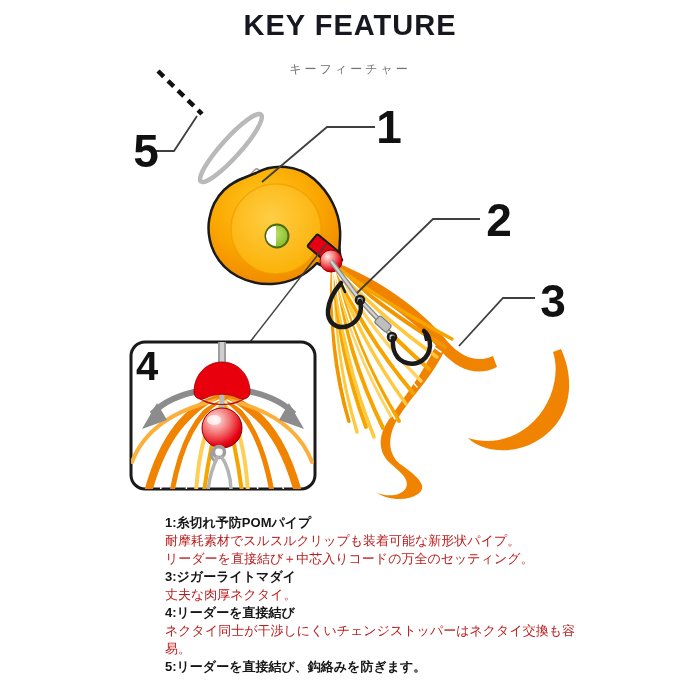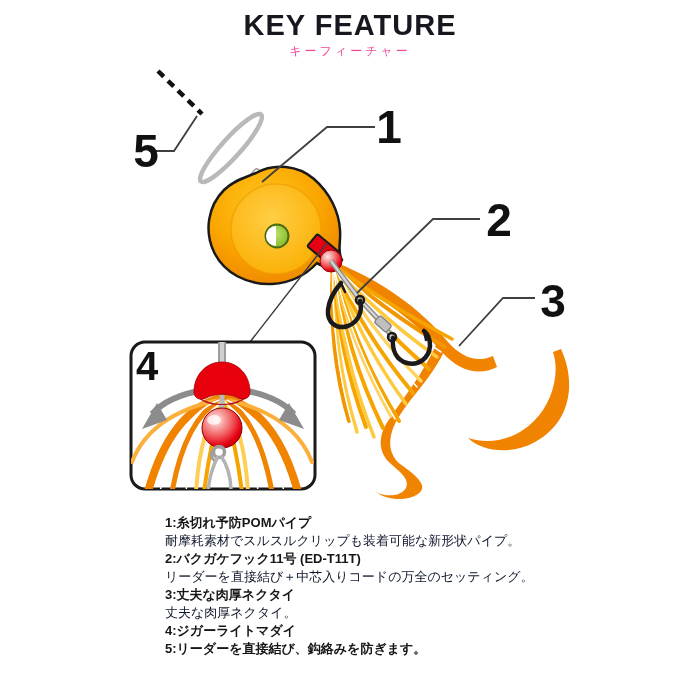--- a/index.html
+++ b/index.html
@@ -1,27 +1,27 @@
 <!DOCTYPE html>
 <html><head>
 <meta charset="utf-8">
 <style>
   html,body{margin:0;padding:0;background:#ffffff;}
   #stage{position:relative;width:620px;height:700px;background:#fff;overflow:hidden;
          font-family:"Liberation Sans","DejaVu Sans",sans-serif;}
   
   .hdr{position:absolute;top:10px;left:0;width:700px;text-align:center;}
   .hdr-title{font-size:29px;font-weight:bold;letter-spacing:1px;color:#17171f;line-height:1.05;}
-  .hdr-sub{margin-top:3px;font-size:12px;letter-spacing:3px;color:#ec4899;}
+  .hdr-sub{margin-top:21px;font-size:12px;letter-spacing:3px;color:#737373;}
   
   #diagram{position:absolute;left:0;top:0;width:700px;height:700px;}
   
   .features{position:absolute;left:165px;top:514px;width:420px;color:#3d3d3d;font-size:13px;line-height:18px;}
   .feat-h{font-weight:bold;color:#161616;}
-  .feat-d{color:#0f172a;}
+  .feat-d{color:#b91c1c;}
   svg text.num{font-family:"Liberation Sans","DejaVu Sans",sans-serif;font-weight:bold;fill:#111;}
 </style>
 </head>
 <body>
 
 <div id="stage">
 
   <div class="hdr">
     <div class="hdr-title">KEY FEATURE</div>
     <div class="hdr-sub">キーフィーチャー</div>
@@ -186,21 +186,21 @@
           <path d="M221,456 C228,466 231,477 231,492" stroke="#B3B3B3" stroke-width="3.5"></path>
         </g>
       </g>
       <text class="num" x="136" y="380" font-size="40" text-anchor="start">4</text>
     </g>
   </svg>
 
   <div class="features">
     <div class="feat-h">1:糸切れ予防POMパイプ</div>
     <div class="feat-d">耐摩耗素材でスルスルクリップも装着可能な新形状パイプ。</div>
-    <div class="feat-h">2:バクガケフック11号 (ED-T11T)</div>
     <div class="feat-d">リーダーを直接結び＋中芯入りコードの万全のセッティング。</div>
-    <div class="feat-h">3:丈夫な肉厚ネクタイ</div>
+    <div class="feat-h">3:ジガーライトマダイ</div>
     <div class="feat-d">丈夫な肉厚ネクタイ。</div>
-    <div class="feat-h">4:ジガーライトマダイ</div>
+    <div class="feat-h">4:リーダーを直接結び</div>
+    <div class="feat-d">ネクタイ同士が干渉しにくいチェンジストッパーはネクタイ交換も容易。</div>
     <div class="feat-h">5:リーダーを直接結び、鈎絡みを防ぎます。</div>
   </div>
 
 </div>
 
 </body></html>

